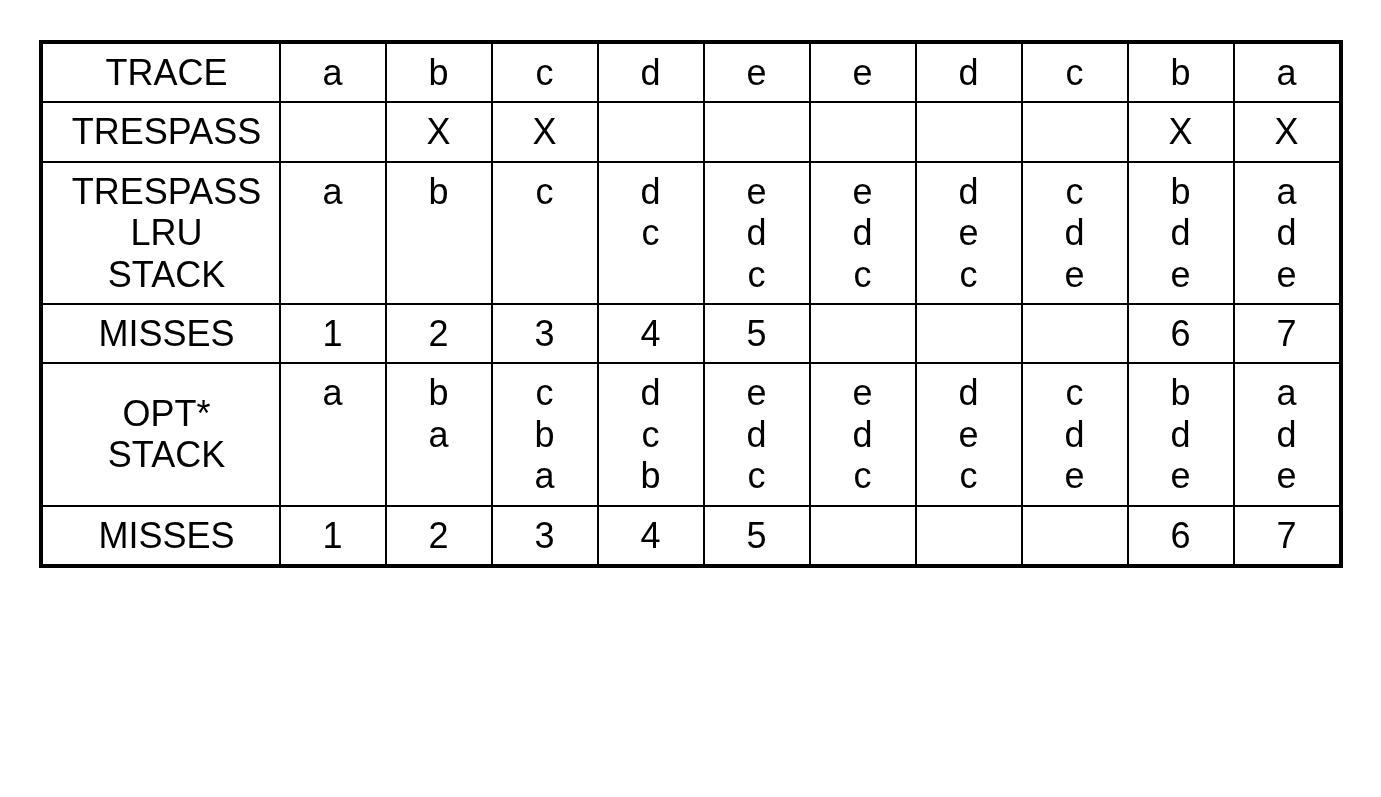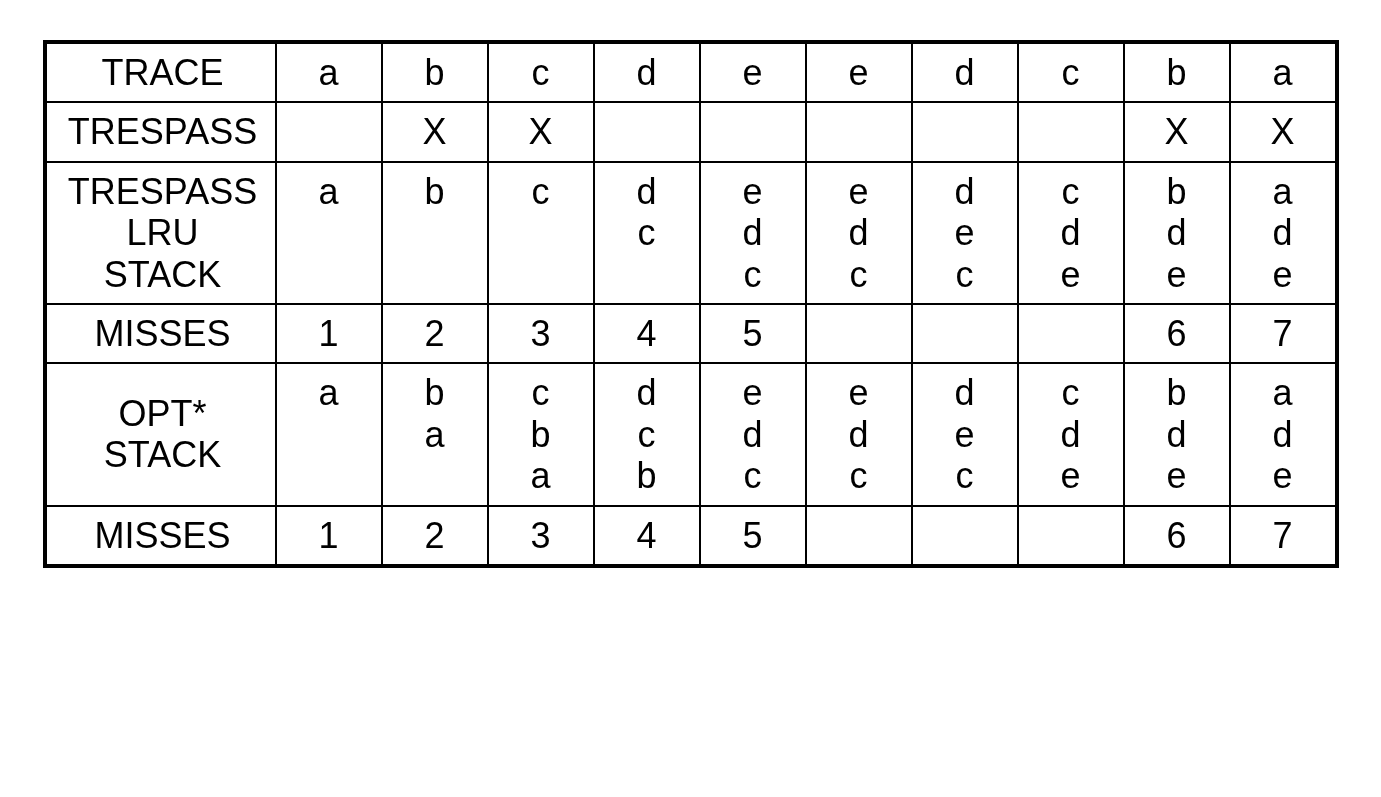--- a/index.html
+++ b/index.html
@@ -23,21 +23,21 @@
     vertical-align: top;
     padding: 8px 4px;
     font-size: 36px;
     line-height: 1.15;
     font-weight: normal;
     font-stretch: condensed;
   }
   th {
     font-weight: normal;
     vertical-align: middle;
-    padding-left: 16px;
+    padding-left: 24px;
     padding-right: 12px;
     min-width: 200px;
   }
   td {
     width: 96px;
     min-width: 96px;
   }
   .stack-line {
     display: block;
   }

